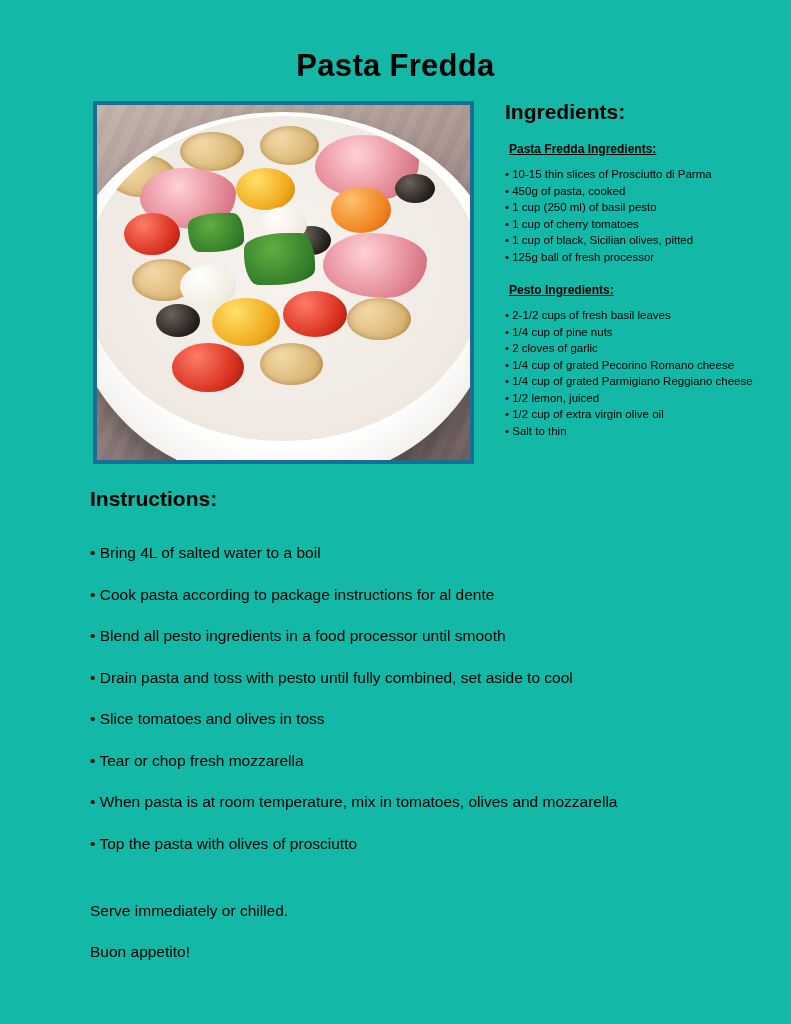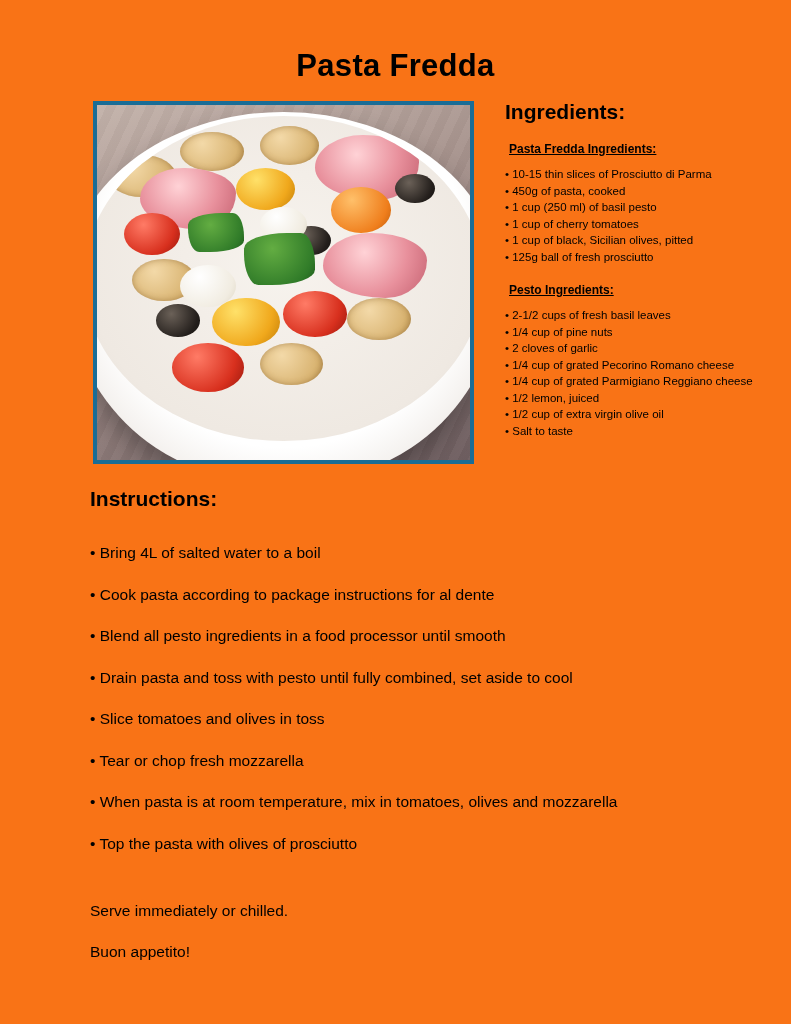--- a/index.html
+++ b/index.html
@@ -12,21 +12,21 @@
     height: 1024px;
     font-family: "Liberation Sans", sans-serif;
     color: #000000;
     position: relative;
     overflow: hidden;
   }
   .page {
     position: relative;
     width: 791px;
     height: 1024px;
-    background: #f97316;
+    background: #14b8a6;
   }
   .title {
     position: absolute;
     top: 48px;
     left: 0;
     width: 791px;
     text-align: center;
     font-size: 31px;
     font-weight: bold;
     letter-spacing: 0.3px;
@@ -201,33 +201,33 @@
   <div class="ingredients">
     <div class="ing-heading">Ingredients:</div>
 
     <div class="sub-heading">Pasta Fredda Ingredients:</div>
     <ul class="ing-list">
       <li>• 10-15 thin slices of Prosciutto di Parma</li>
       <li>• 450g of pasta, cooked</li>
       <li>• 1 cup (250 ml) of basil pesto</li>
       <li>• 1 cup of cherry tomatoes</li>
       <li>• 1 cup of black, Sicilian olives, pitted</li>
-      <li>• 125g ball of fresh prosciutto</li>
+      <li>• 125g ball of fresh processor</li>
     </ul>
 
     <div class="sub-heading">Pesto Ingredients:</div>
     <ul class="ing-list">
       <li>• 2-1/2 cups of fresh basil leaves</li>
       <li>• 1/4 cup of pine nuts</li>
       <li>• 2 cloves of garlic</li>
       <li>• 1/4 cup of grated Pecorino Romano cheese</li>
       <li>• 1/4 cup of grated Parmigiano Reggiano cheese</li>
       <li>• 1/2 lemon, juiced</li>
       <li>• 1/2 cup of extra virgin olive oil</li>
-      <li>• Salt to taste</li>
+      <li>• Salt to thin</li>
     </ul>
   </div>
 
   <div class="instr-heading">Instructions:</div>
 
   <ul class="instr-list">
     <li>• Bring 4L of salted water to a boil</li>
     <li>• Cook pasta according to package instructions for al dente</li>
     <li>• Blend all pesto ingredients in a food processor until smooth</li>
     <li>• Drain pasta and toss with pesto until fully combined, set aside to cool</li>

